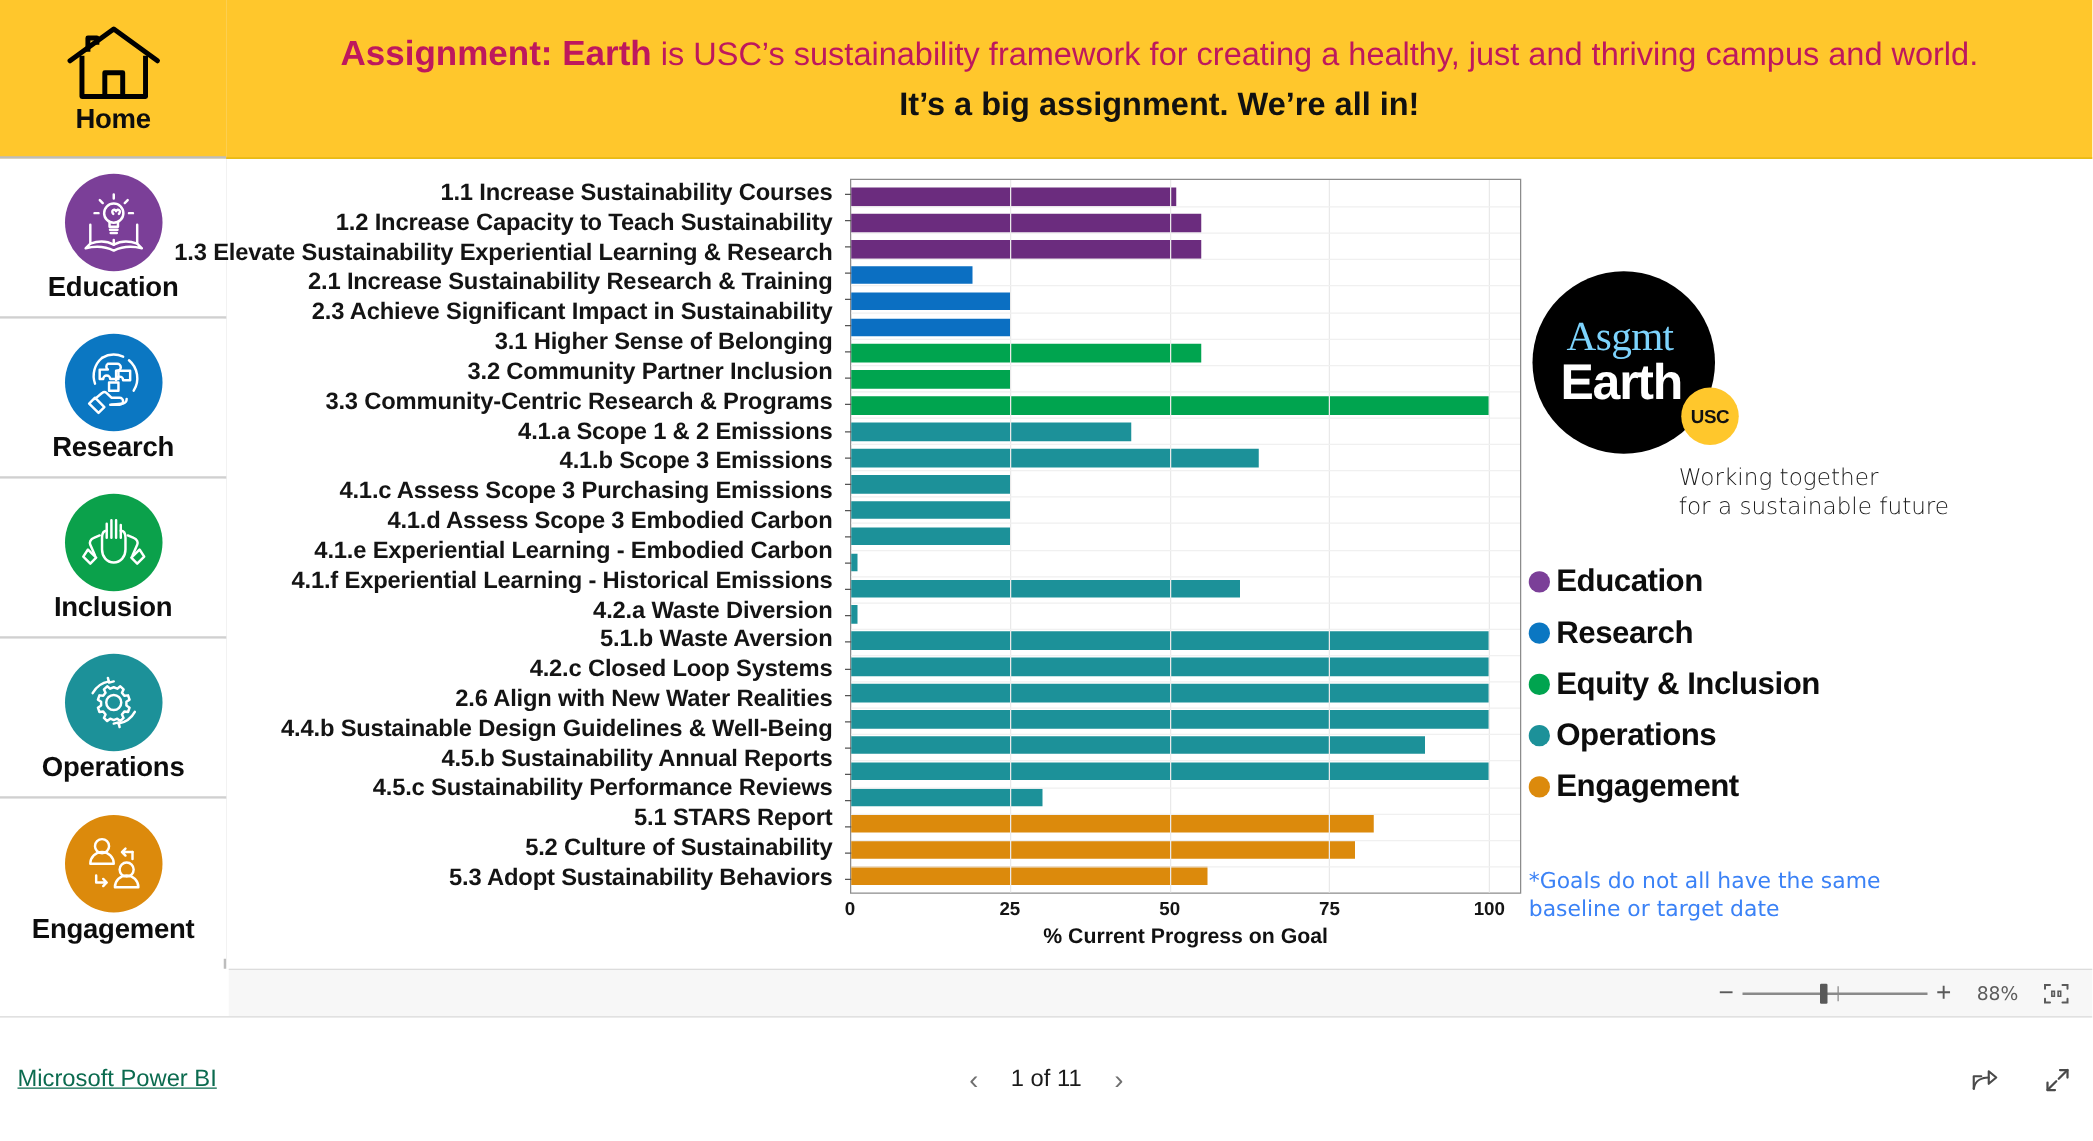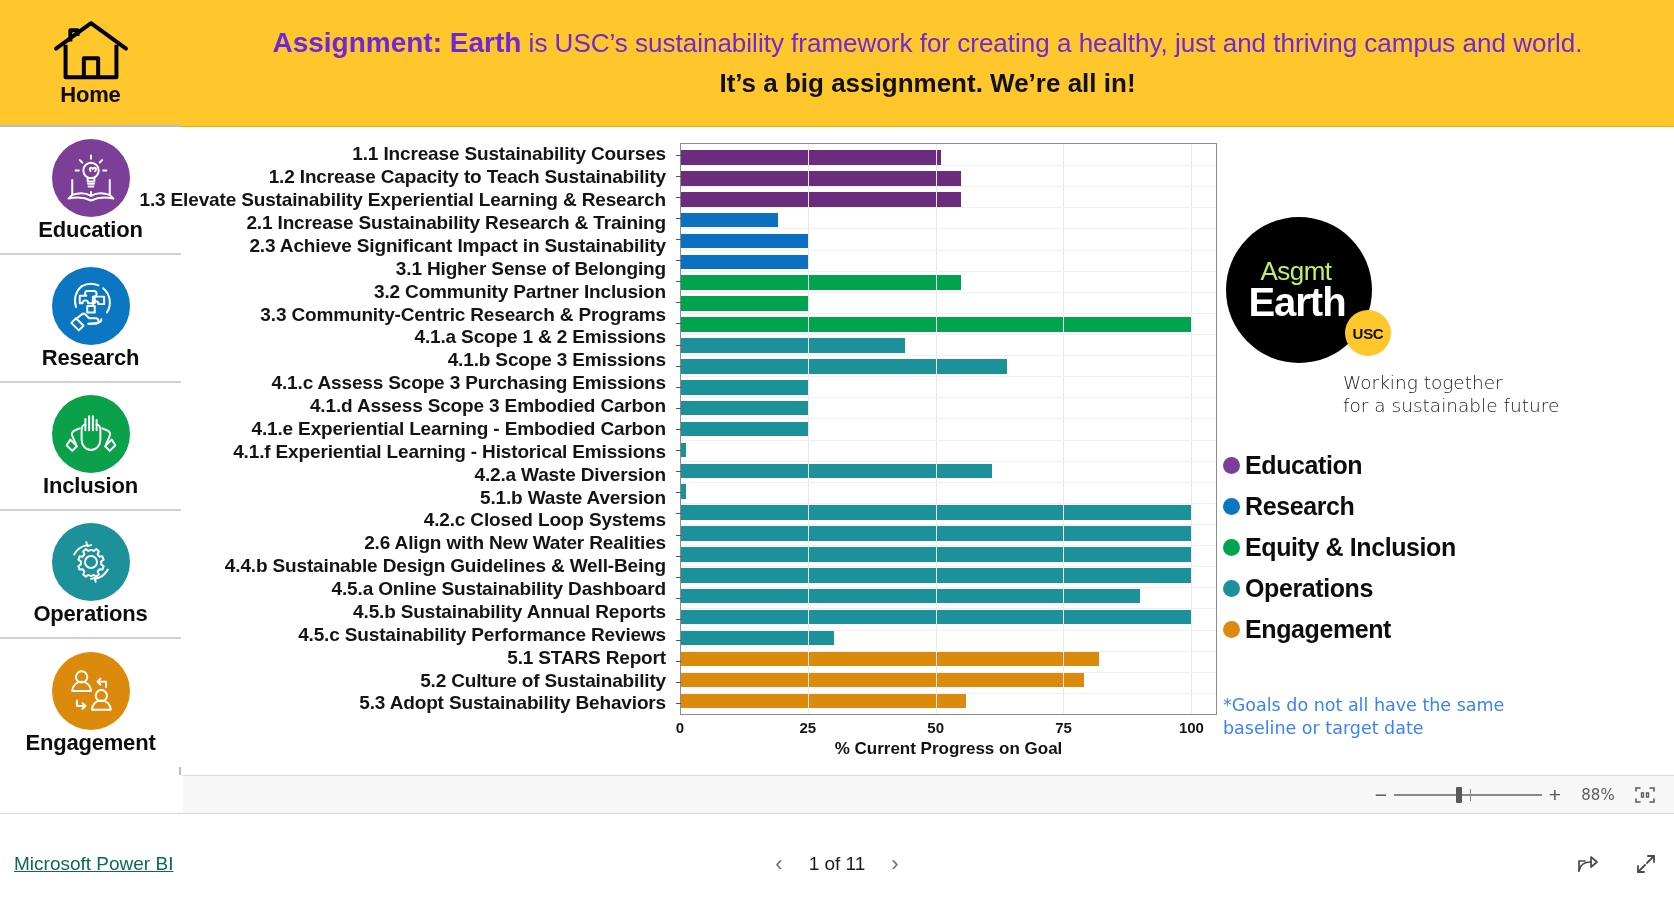--- a/index.html
+++ b/index.html
@@ -36,21 +36,21 @@
   .homeicon { width: 80px; height: 62px; }
 
   
   #banner {
     position: absolute; left: 181px; top: 0; width: 1493px; height: 127px;
     background: #FFC72C; border-bottom: 1px solid #e0b300;
     display: flex; flex-direction: column;
     align-items: center; justify-content: center;
   }
   #banner-line1 {
-    font-size: 26px; color: #6d28d9; text-align: center;
+    font-size: 26px; color: #be185d; text-align: center;
     line-height: 1.15; padding: 0 24px; white-space: nowrap;
   }
   #banner-line1 b { font-weight: bold; font-size: 28px; }
   #banner-line2 {
     font-size: 26px; font-weight: bold; color: #111;
     margin-top: 9px; text-align: center;
   }
 
   
   #canvas {
@@ -97,22 +97,22 @@
   
   #rail { position: absolute; left: 1040px; top: 0; width: 451px; height: 646px; }
   #logo-wrap { position: absolute; left: 0; top: 88px; width: 300px; }
   #logo-circle {
     position: relative; width: 146px; height: 146px; border-radius: 50%;
     background: #000; margin-left: 3px;
     display: flex; flex-direction: column;
     align-items: center; justify-content: center;
   }
   #logo-asgmt {
-    color: #bef264; font-size: 26px; line-height: 0.95;
-    font-family: Liberation Sans, sans-serif; font-weight: 300;
+    color: #7dd3fc; font-size: 33px; line-height: 0.95;
+    font-family: Liberation Serif, serif; font-weight: 300;
     margin-left: -6px; letter-spacing: -0.5px;
   }
   #logo-earth {
     color: #fff; font-size: 40px; font-weight: bold; line-height: 0.95;
     letter-spacing: -1px; margin-left: -4px;
   }
   #usc-badge {
     position: absolute; right: -19px; bottom: 7px;
     width: 46px; height: 46px; border-radius: 50%; background: #FFC72C;
     display: flex; align-items: center; justify-content: center;
@@ -308,21 +308,20 @@
           <div class="ytick">4.1.b Scope 3 Emissions</div>
           <div class="ytick">4.1.c Assess Scope 3 Purchasing Emissions</div>
           <div class="ytick">4.1.d Assess Scope 3 Embodied Carbon</div>
           <div class="ytick">4.1.e Experiential Learning - Embodied Carbon</div>
           <div class="ytick">4.1.f Experiential Learning - Historical Emissions</div>
           <div class="ytick">4.2.a Waste Diversion</div>
           <div class="ytick">5.1.b Waste Aversion</div>
           <div class="ytick">4.2.c Closed Loop Systems</div>
           <div class="ytick">2.6 Align with New Water Realities</div>
           <div class="ytick">4.4.b Sustainable Design Guidelines &amp; Well-Being</div>
-          <div class="ytick">4.5.a Online Sustainability Dashboard</div>
           <div class="ytick">4.5.b Sustainability Annual Reports</div>
           <div class="ytick">4.5.c Sustainability Performance Reviews</div>
           <div class="ytick">5.1 STARS Report</div>
           <div class="ytick">5.2 Culture of Sustainability</div>
           <div class="ytick">5.3 Adopt Sustainability Behaviors</div>
         </div>
       <div id="plot">
         <div id="bars">
             <div class="barrow">
               <div class="bar" title="1.1 Increase Sustainability Courses: 51%" style="width: 48.5714%; background: rgb(107, 44, 126);"></div>

